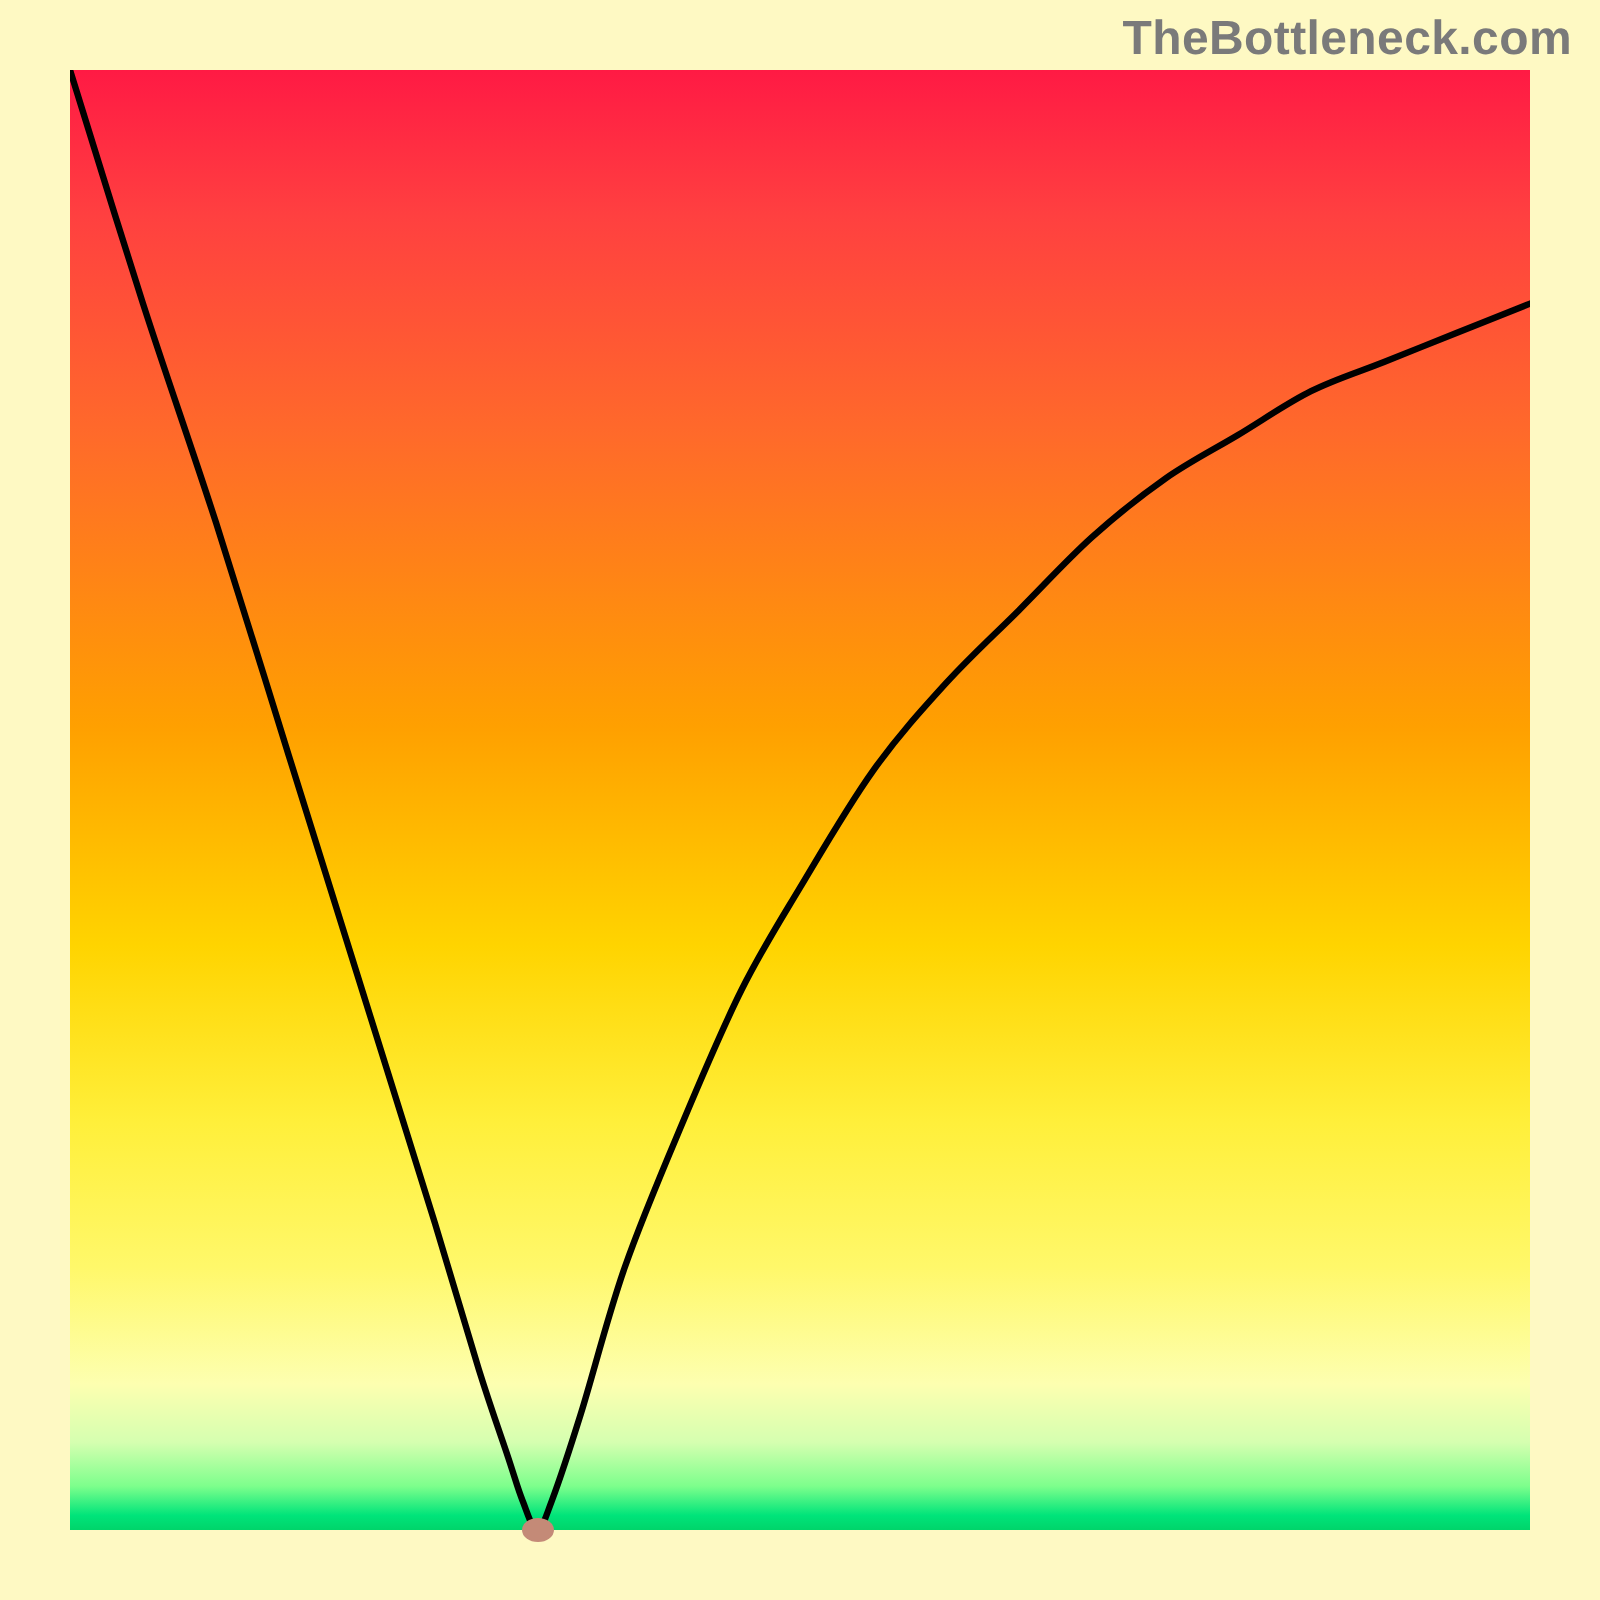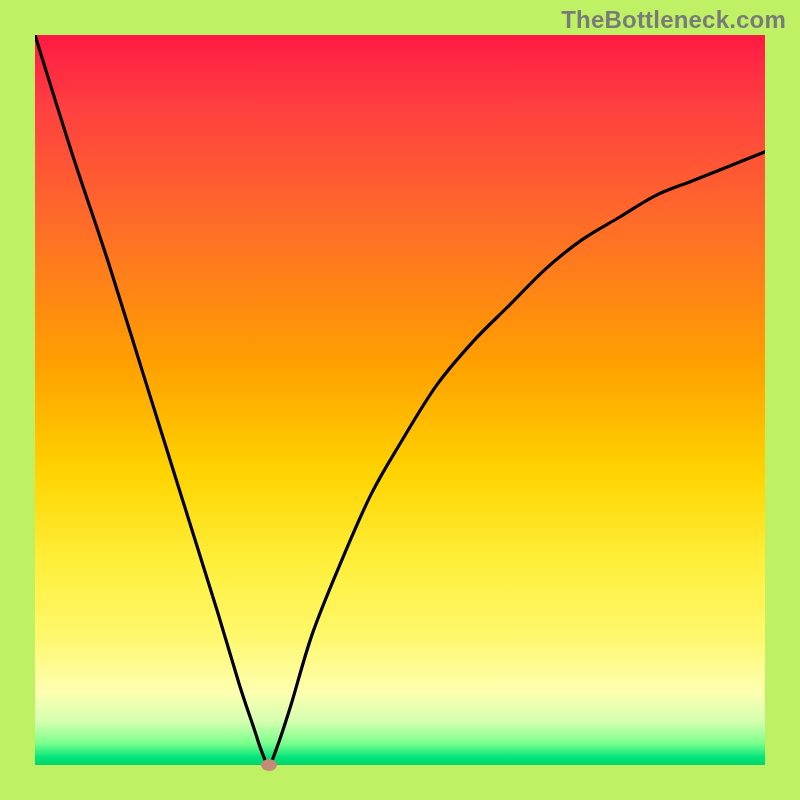--- a/index.html
+++ b/index.html
@@ -1,20 +1,20 @@
 <!DOCTYPE html>
 <html><head>
 <meta charset="utf-8">
 <style>
   * { margin: 0; padding: 0; box-sizing: border-box; }
   html, body { width: 800px; height: 800px; overflow: hidden; background: #000; }
   .frame {
     width: 800px;
     height: 800px;
-    background: #bef264;
+    background: #fef9c3;
     position: relative;
   }
   .plot-area {
     position: absolute;
     left: 35px;
     top: 35px;
     width: 730px;
     height: 730px;
     background: linear-gradient(to bottom,
       #ff1a44 0%,

